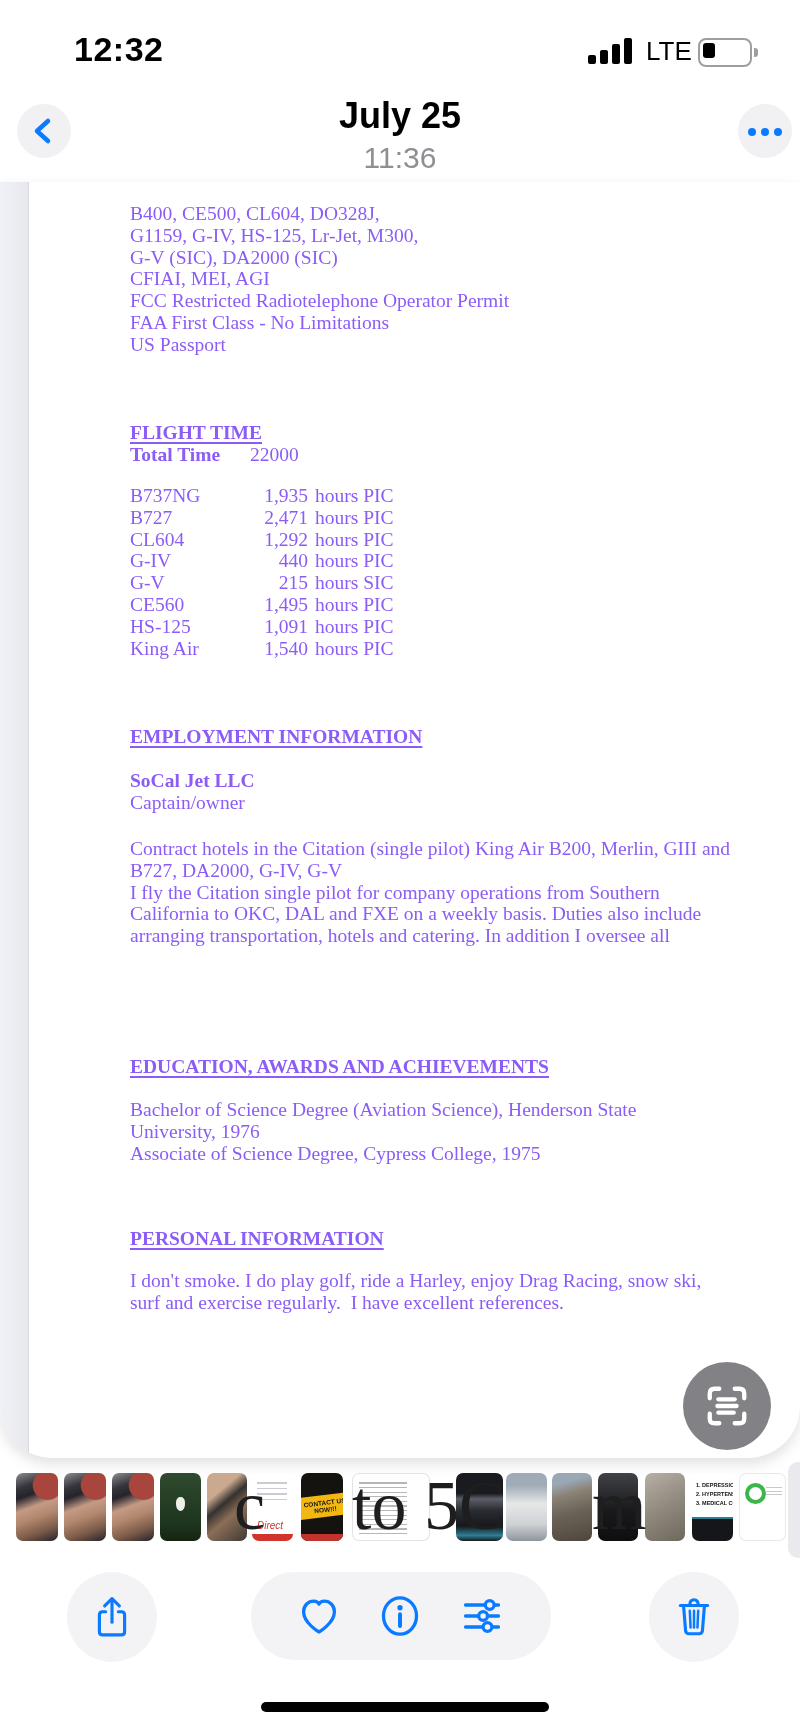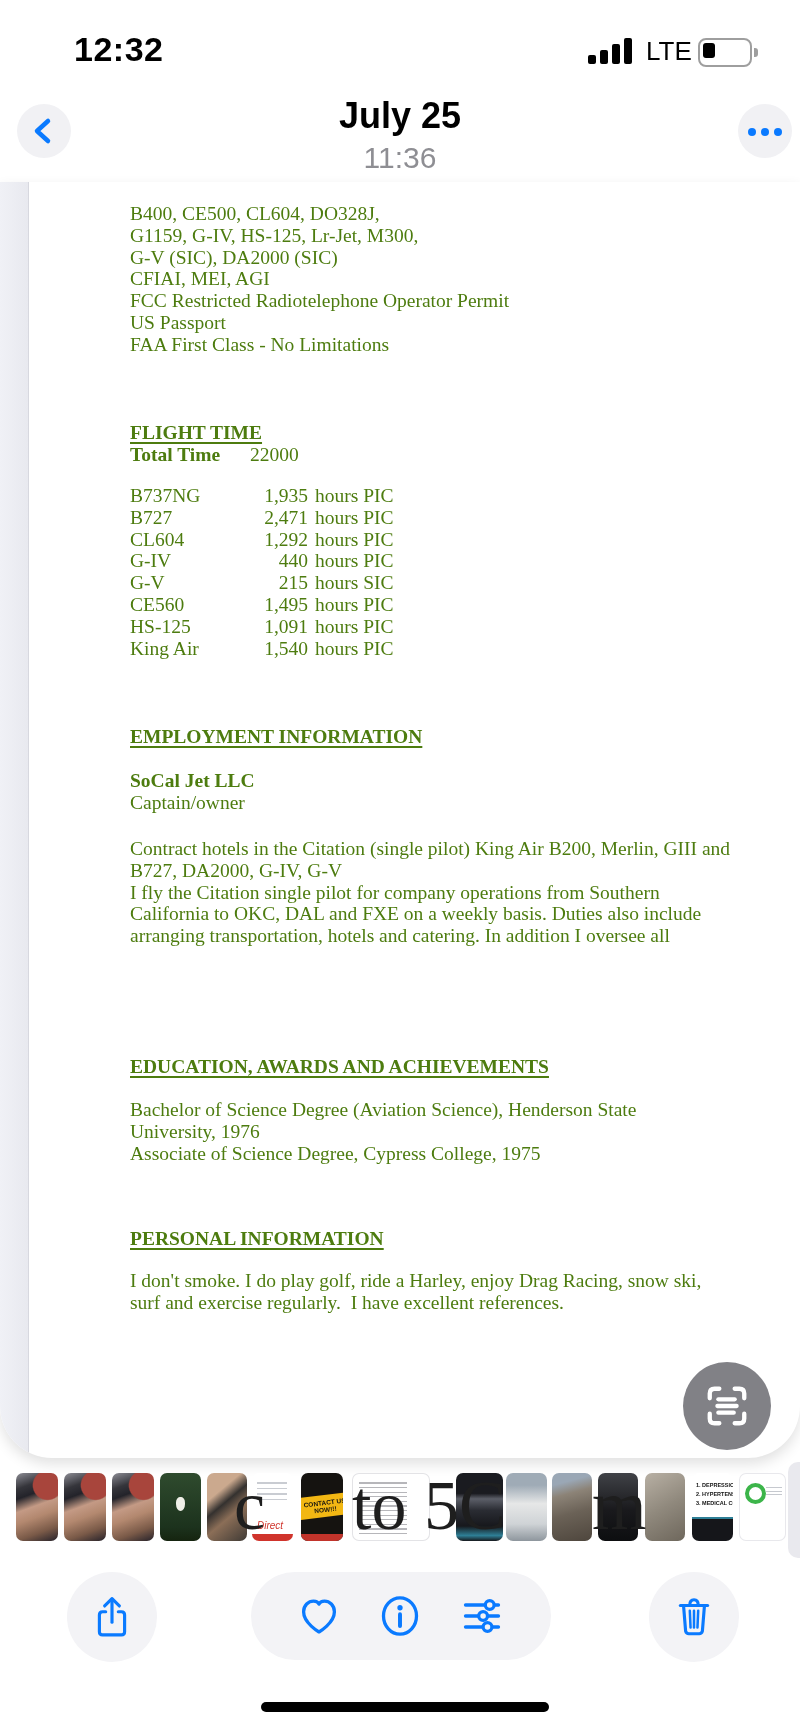--- a/index.html
+++ b/index.html
@@ -21,21 +21,21 @@
   .more-btn{left:738px;top:104px;}
   .dots span{display:inline-block;width:8px;height:8px;border-radius:50%;background:#0a7aff;margin:0 2.5px;}
   .nav-title{position:absolute;left:0;top:95px;width:100%;text-align:center;font-size:36px;font-weight:700;color:#000;}
   .nav-subtitle{position:absolute;left:0;top:141px;width:100%;text-align:center;font-size:30px;color:#8e8e93;}
 
   
   .photo-card{position:absolute;left:0;top:182px;width:800px;height:1276px;background:#fff;
               border-radius:0 0 52px 52px;box-shadow:0 6px 14px rgba(0,0,0,.12);overflow:hidden;}
   .page-edge{position:absolute;left:0;top:0;width:28px;height:100%;
              background:linear-gradient(90deg,#f0f1f6,#e8e9ef);border-right:1px solid #d7d8df;}
-  .doc{font-family:"Liberation Serif","DejaVu Serif",serif;color:#4d7c0f;font-size:19.5px;}
+  .doc{font-family:"Liberation Serif","DejaVu Serif",serif;color:#8b5cf6;font-size:19.5px;}
   .doc-block{position:absolute;left:130px;}
   .doc-line{line-height:21.8px;white-space:pre;}
   .doc-h{font-weight:700;text-decoration:underline;text-decoration-thickness:2px;text-underline-offset:3px;line-height:21.8px;white-space:pre;}
   .frow{display:flex;line-height:21.8px;}
   .ftype{width:100px;}
   .fnum{width:78px;text-align:right;}
   .funit{margin-left:7px;}
   .total-label{display:inline-block;width:120px;font-weight:700;}
 
   
@@ -125,22 +125,22 @@
 
   <div class="photo-card doc">
     <div class="page-edge"></div>
 
     <div class="doc-block" style="top:21px">
       <div class="doc-line">B400, CE500, CL604, DO328J,</div>
       <div class="doc-line">G1159, G-IV, HS-125, Lr-Jet, M300,</div>
       <div class="doc-line">G-V (SIC), DA2000 (SIC)</div>
       <div class="doc-line">CFIAI, MEI, AGI</div>
       <div class="doc-line">FCC Restricted Radiotelephone Operator Permit</div>
+      <div class="doc-line">FAA First Class - No Limitations</div>
       <div class="doc-line">US Passport</div>
-      <div class="doc-line">FAA First Class - No Limitations</div>
     </div>
 
     <div class="doc-block doc-h" style="top:240px">FLIGHT TIME</div>
     <div class="doc-block" style="top:262px">
       <span class="total-label">Total Time</span><span>22000</span>
     </div>
 
     <div class="doc-block" style="top:303px">
       <div class="frow">
           <span class="ftype">B737NG</span>

